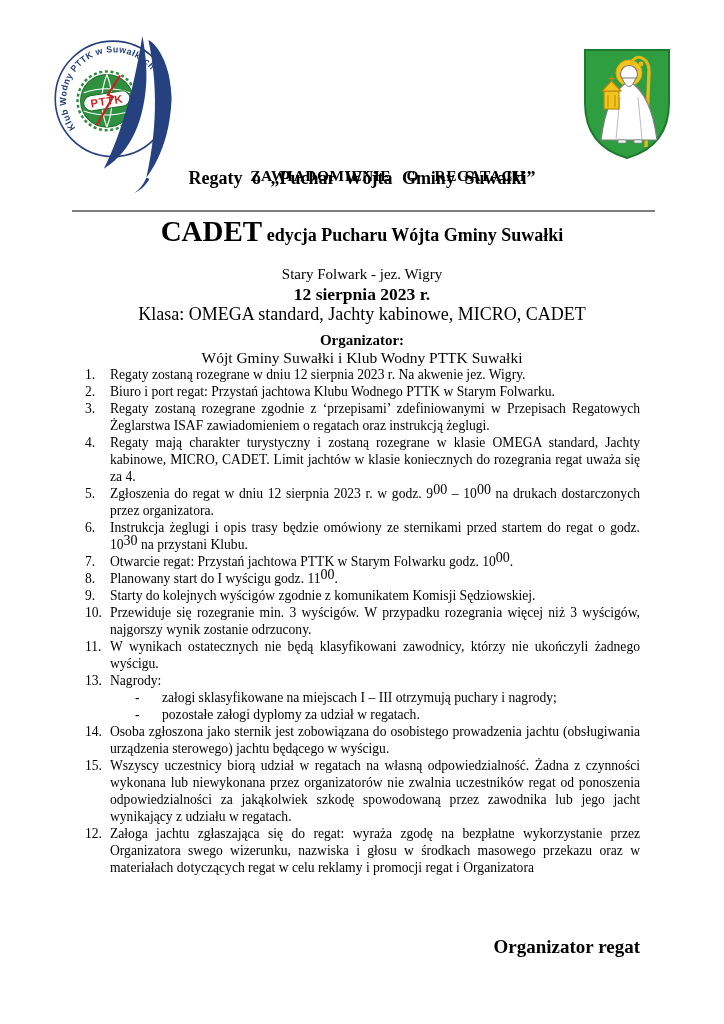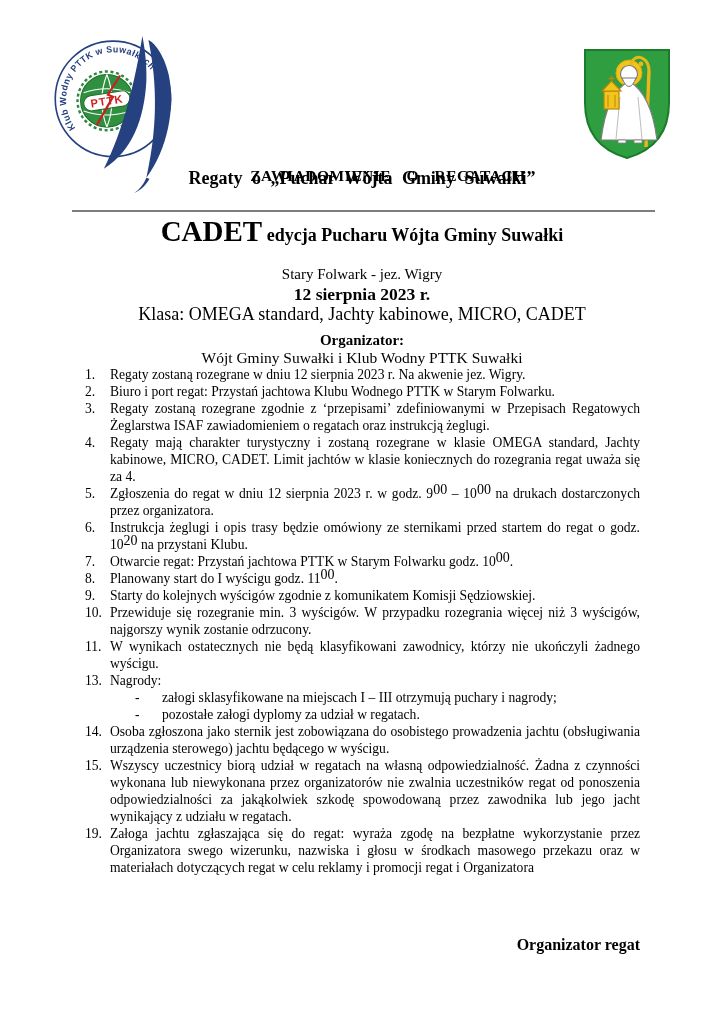--- a/index.html
+++ b/index.html
@@ -46,21 +46,21 @@
   }
   .item{position:relative;padding-left:25px;}
   .item .num{position:absolute;left:0;top:0;}
   .sub{position:relative;padding-left:77px;text-align:left;}
   .sub .dash{position:absolute;left:50px;top:0;}
   .b{font-weight:normal;}
   sup{font-size:14px;line-height:0;vertical-align:4.5px;}
   
   .footer{
     position:absolute;top:936px;right:84px;
-    font-weight:bold;font-size:16px;
+    font-weight:bold;font-size:19px;
   }
 </style>
 </head>
 <body>
 
 <div class="page">
 
   <svg class="club-logo" viewBox="0 0 128 158" xmlns="http://www.w3.org/2000/svg">
     <defs>
       <path id="arcPath" d="M 25,93 A 47,47 0 1 1 100.5,37" fill="none"></path>
@@ -132,29 +132,29 @@
     <div class="l5">Organizator:</div>
     <div class="l6">Wójt Gminy Suwałki i Klub Wodny PTTK Suwałki</div>
   </div>
 
   <div class="list">
       <div class="item"><span class="num">1.</span><span><span>Regaty zostaną rozegrane w dniu </span><span class="b">12 sierpnia 2023 r</span><span>. Na akwenie jez. </span><span class="b">Wigry.</span></span></div>
       <div class="item"><span class="num">2.</span><span><span>Biuro i port regat: Przystań jachtowa Klubu Wodnego PTTK w Starym Folwarku.</span></span></div>
       <div class="item"><span class="num">3.</span><span><span>Regaty zostaną rozegrane zgodnie z ‘przepisami’ zdefiniowanymi w Przepisach Regatowych Żeglarstwa ISAF zawiadomieniem o regatach oraz instrukcją żeglugi.</span></span></div>
       <div class="item"><span class="num">4.</span><span><span>Regaty mają charakter turystyczny i zostaną rozegrane w klasie </span><span class="b">OMEGA standard, Jachty kabinowe, MICRO, CADET</span><span>. Limit jachtów w klasie koniecznych do rozegrania regat uważa się za 4.</span></span></div>
       <div class="item"><span class="num">5.</span><span><span>Zgłoszenia do regat w dniu 12 sierpnia 2023 r. w godz. </span><span class="b">9</span><sup class="b">00</sup><span class="b"> – </span><span class="b">10</span><sup class="b">00</sup><span> na drukach dostarczonych przez organizatora.</span></span></div>
-      <div class="item"><span class="num">6.</span><span><span>Instrukcja żeglugi i opis trasy będzie omówiony ze sternikami przed startem do regat o godz. </span><span class="b">10</span><sup class="b">20</sup><span> na przystani Klubu.</span></span></div>
+      <div class="item"><span class="num">6.</span><span><span>Instrukcja żeglugi i opis trasy będzie omówiony ze sternikami przed startem do regat o godz. </span><span class="b">10</span><sup class="b">30</sup><span> na przystani Klubu.</span></span></div>
       <div class="item"><span class="num">7.</span><span><span>Otwarcie regat: Przystań jachtowa PTTK w Starym Folwarku godz. </span><span class="b">10</span><sup class="b">00</sup><span>.</span></span></div>
       <div class="item"><span class="num">8.</span><span><span>Planowany start do I wyścigu godz. </span><span class="b">11</span><sup class="b">00</sup><span>.</span></span></div>
       <div class="item"><span class="num">9.</span><span><span>Starty do kolejnych wyścigów zgodnie z komunikatem Komisji Sędziowskiej.</span></span></div>
       <div class="item"><span class="num">10.</span><span><span>Przewiduje się rozegranie min. 3 wyścigów. W przypadku rozegrania więcej niż 3 wyścigów, najgorszy wynik zostanie odrzucony.</span></span></div>
       <div class="item"><span class="num">11.</span><span><span>W wynikach ostatecznych nie będą klasyfikowani zawodnicy, którzy nie ukończyli żadnego wyścigu.</span></span></div>
       <div class="item"><span class="num">13.</span><span><span>Nagrody:</span></span></div>
       <div class="sub"><span class="dash">-</span><span>załogi sklasyfikowane na miejscach I – III otrzymują puchary i nagrody;</span></div>
       <div class="sub"><span class="dash">-</span><span>pozostałe załogi dyplomy za udział w regatach.</span></div>
       <div class="item"><span class="num">14.</span><span><span>Osoba zgłoszona jako sternik jest zobowiązana do osobistego prowadzenia jachtu (obsługiwania urządzenia sterowego) jachtu będącego w wyścigu.</span></span></div>
       <div class="item"><span class="num">15.</span><span><span>Wszyscy uczestnicy biorą udział w regatach na własną odpowiedzialność. Żadna z czynności wykonana lub niewykonana przez organizatorów nie zwalnia uczestników regat od ponoszenia odpowiedzialności za jakąkolwiek szkodę spowodowaną przez zawodnika lub jego jacht wynikający z udziału w regatach.</span></span></div>
-      <div class="item"><span class="num">19.</span><span><span>Załoga jachtu zgłaszająca się do regat: wyraża zgodę na bezpłatne wykorzystanie przez Organizatora swego wizerunku, nazwiska i głosu w środkach masowego przekazu oraz w materiałach dotyczących regat w celu reklamy i promocji regat i Organizatora</span></span></div>
+      <div class="item"><span class="num">12.</span><span><span>Załoga jachtu zgłaszająca się do regat: wyraża zgodę na bezpłatne wykorzystanie przez Organizatora swego wizerunku, nazwiska i głosu w środkach masowego przekazu oraz w materiałach dotyczących regat w celu reklamy i promocji regat i Organizatora</span></span></div>
     </div>
 
   <div class="footer">Organizator regat</div>
 
 </div>
 
 </body></html>

